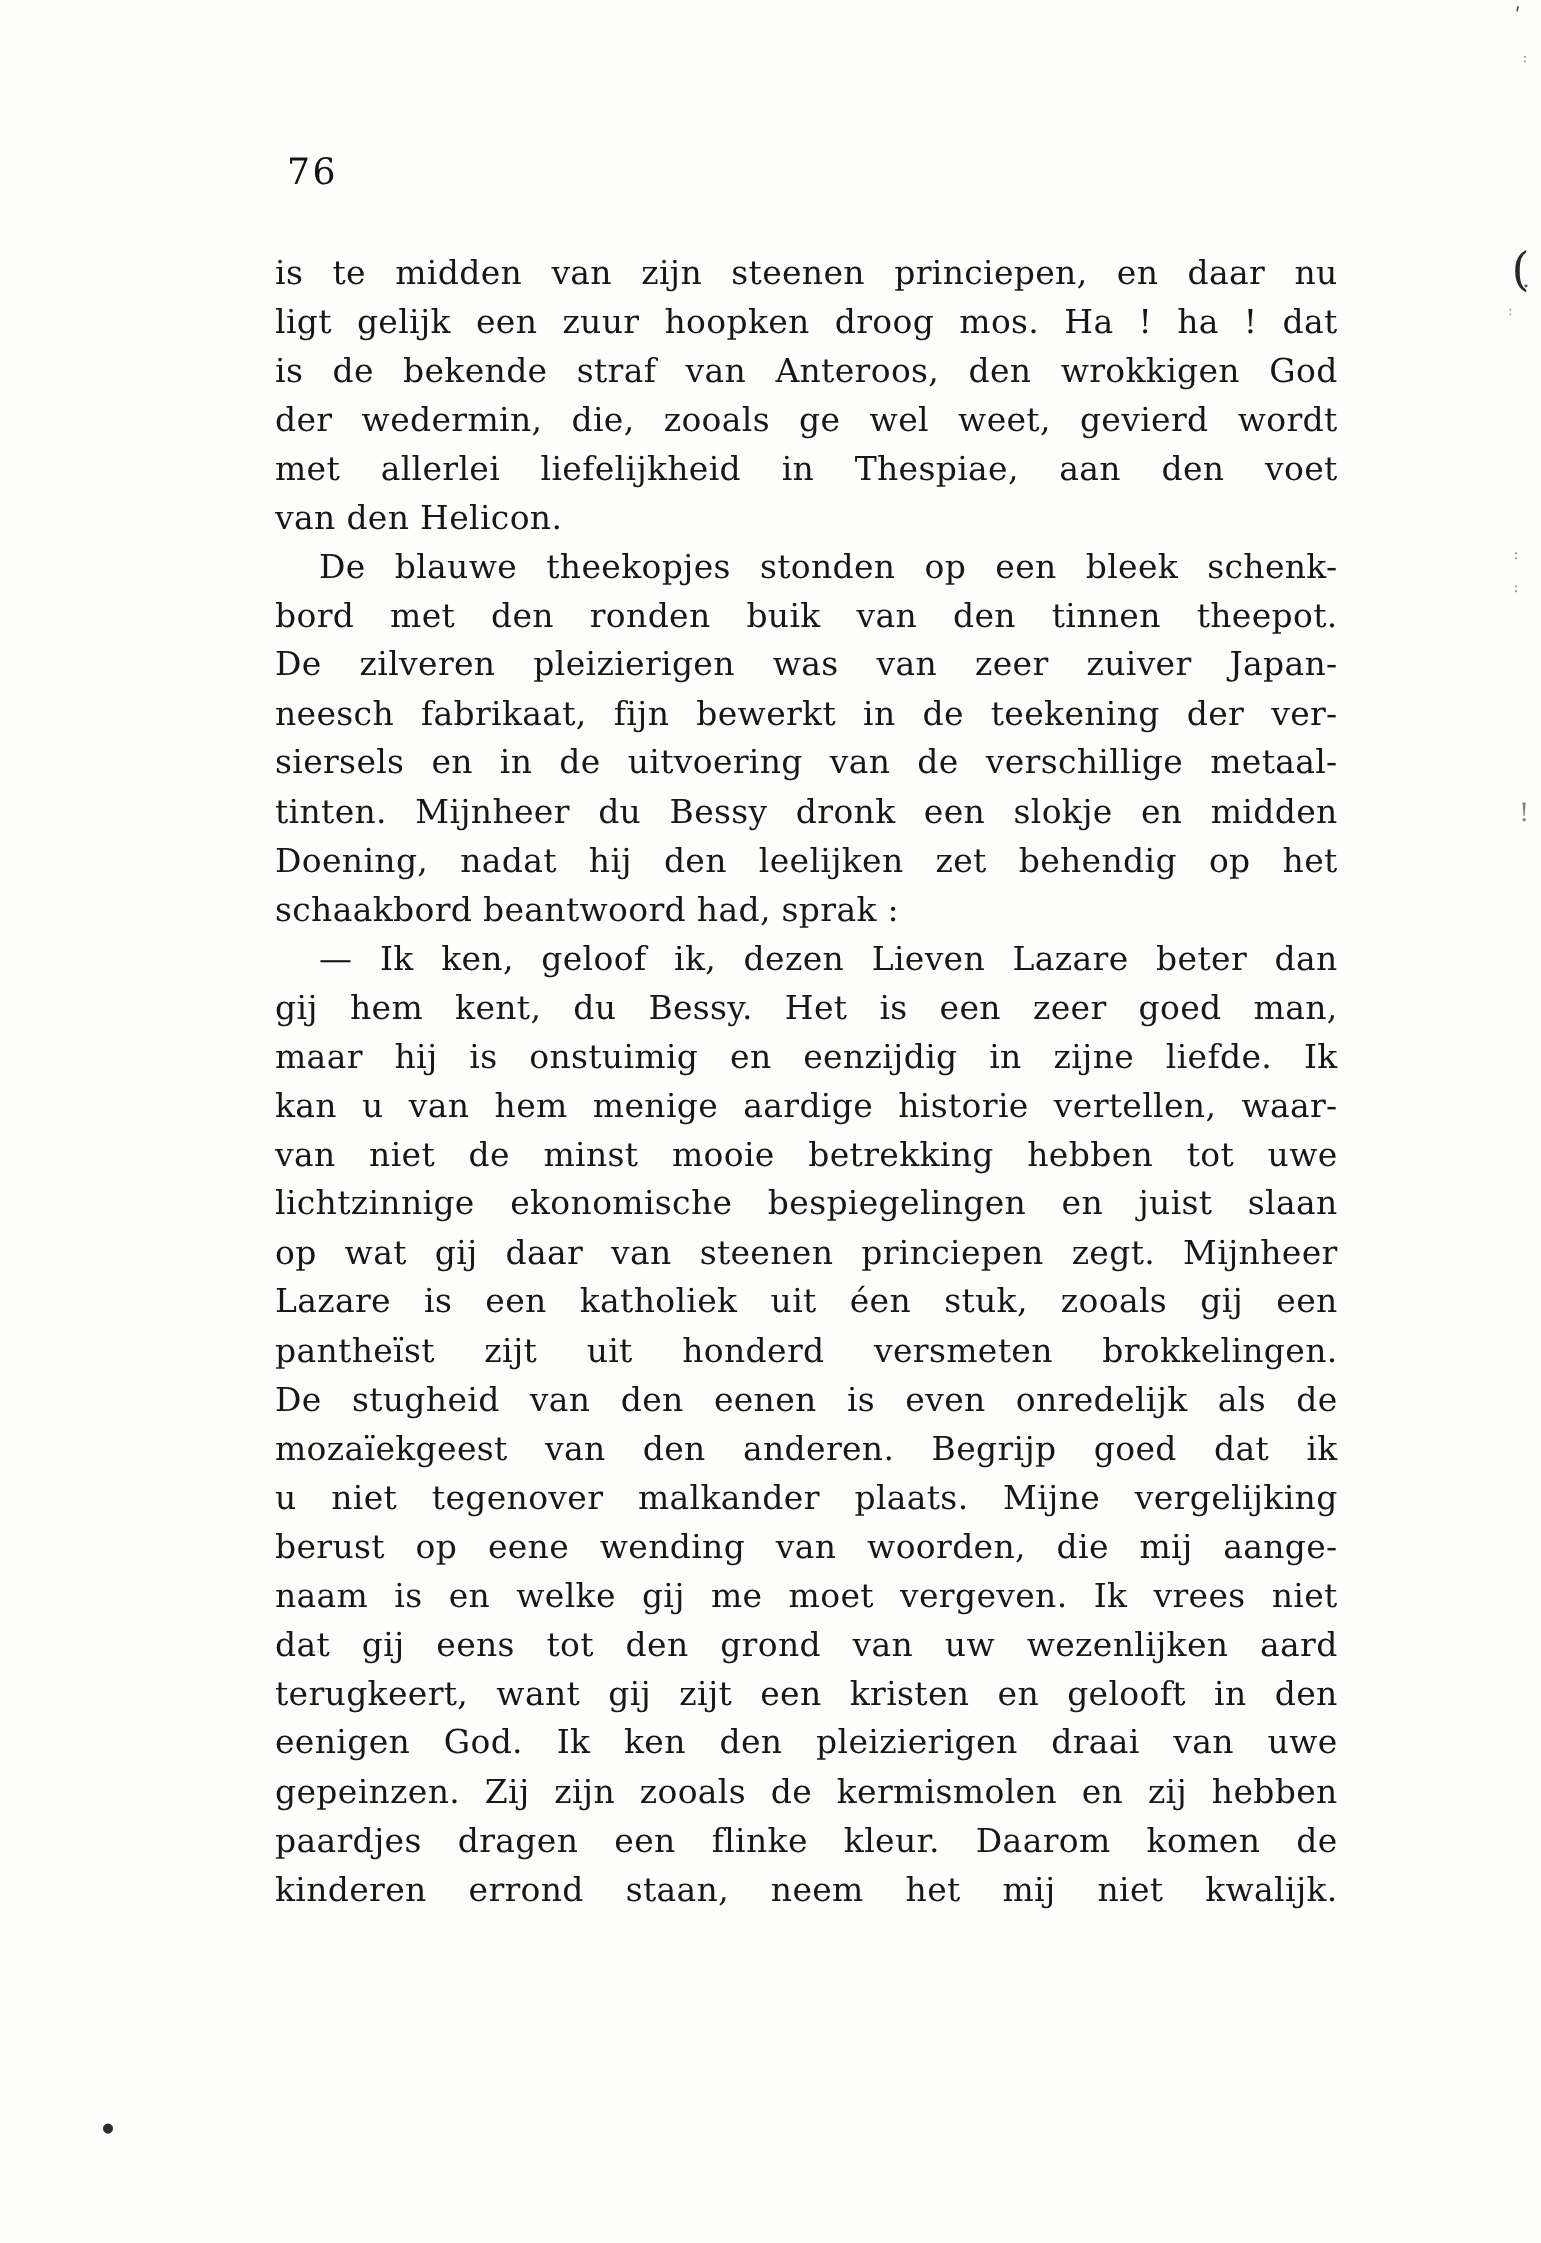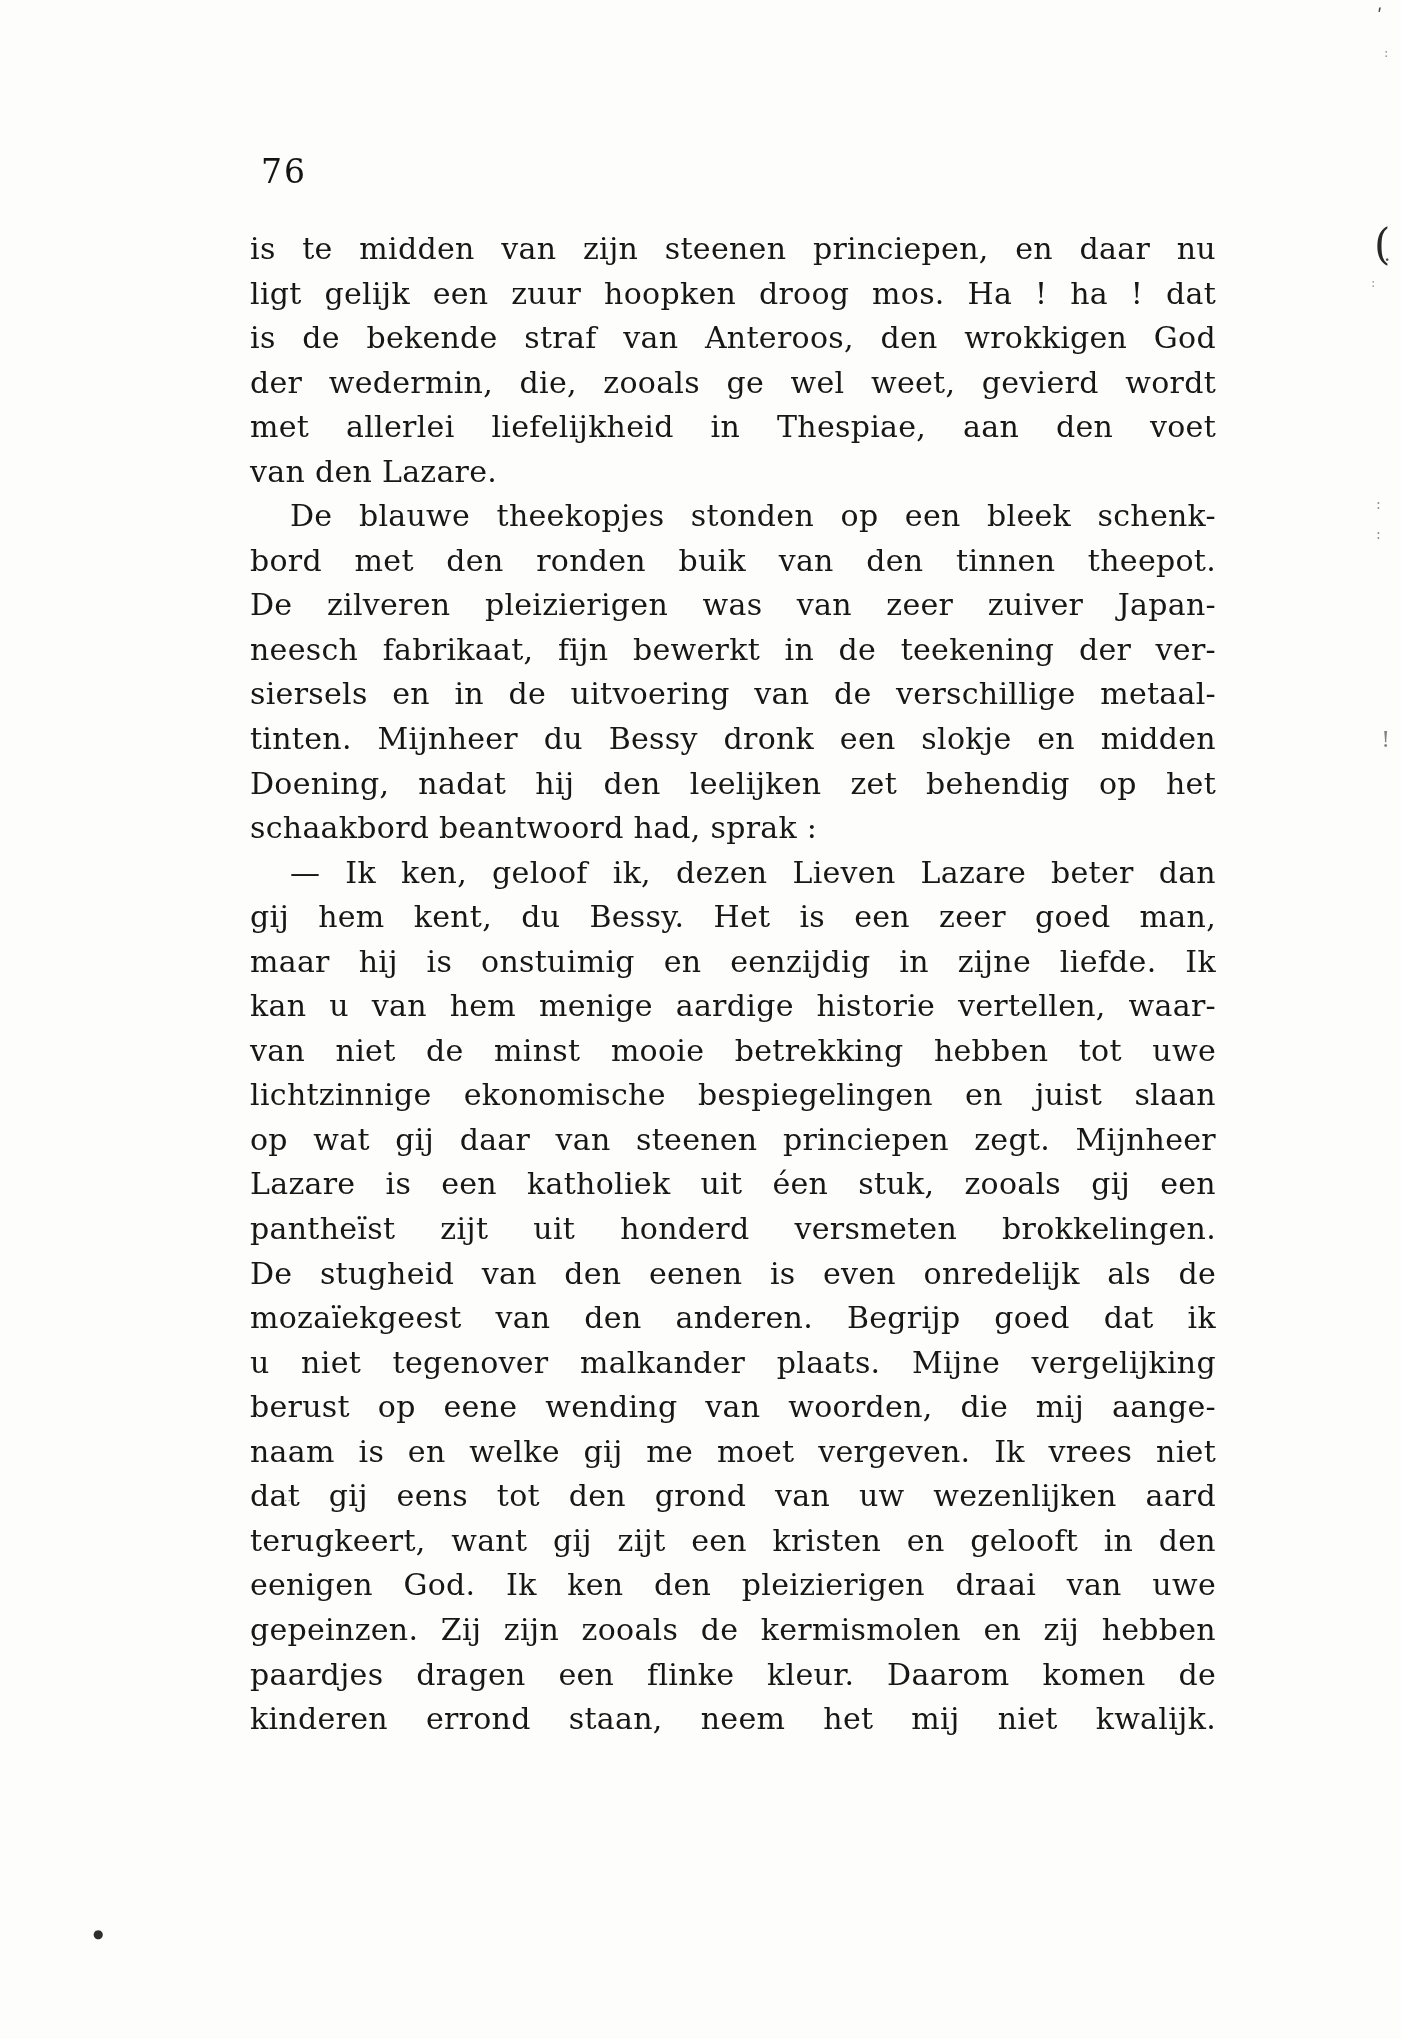--- a/index.html
+++ b/index.html
@@ -17,21 +17,20 @@
     overflow: hidden;
   }
   .page-number {
     position: absolute;
     left: 261px;
     top: 139px;
     font-size: 33px;
     line-height: 1;
     letter-spacing: 2px;
     color: #141414;
-    margin-top: 16px;
   }
   .text-block {
     position: absolute;
     left: 250px;
     top: 227px;
     width: 966px;
     font-size: 30px;
     line-height: 44.55px;
     letter-spacing: 0.3px;
     color: #171717;
@@ -63,21 +62,21 @@
 
 <div class="page">
   <div class="page-number">76</div>
 
   <div class="text-block" id="text-block">
       <div class="line">is te midden van zijn steenen princiepen, en daar nu</div>
       <div class="line">ligt gelijk een zuur hoopken droog mos. Ha ! ha ! dat</div>
       <div class="line">is de bekende straf van Anteroos, den wrokkigen God</div>
       <div class="line">der wedermin, die, zooals ge wel weet, gevierd wordt</div>
       <div class="line">met allerlei liefelijkheid in Thespiae, aan den voet</div>
-      <div class="line noju">van den Lazare.</div>
+      <div class="line noju">van den Helicon.</div>
       <div class="line ind">De blauwe theekopjes stonden op een bleek schenk-</div>
       <div class="line">bord met den ronden buik van den tinnen theepot.</div>
       <div class="line">De zilveren pleizierigen was van zeer zuiver Japan-</div>
       <div class="line">neesch fabrikaat, fijn bewerkt in de teekening der ver-</div>
       <div class="line">siersels en in de uitvoering van de verschillige metaal-</div>
       <div class="line">tinten. Mijnheer du Bessy dronk een slokje en midden</div>
       <div class="line">Doening, nadat hij den leelijken zet behendig op het</div>
       <div class="line noju">schaakbord beantwoord had, sprak :</div>
       <div class="line ind">— Ik ken, geloof ik, dezen Lieven Lazare beter dan</div>
       <div class="line">gij hem kent, du Bessy. Het is een zeer goed man,</div>

